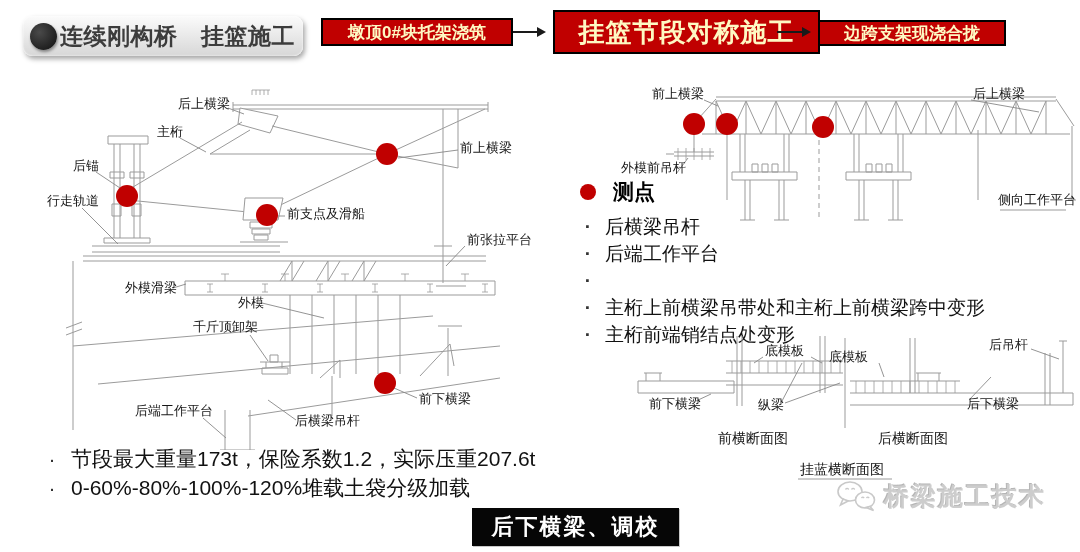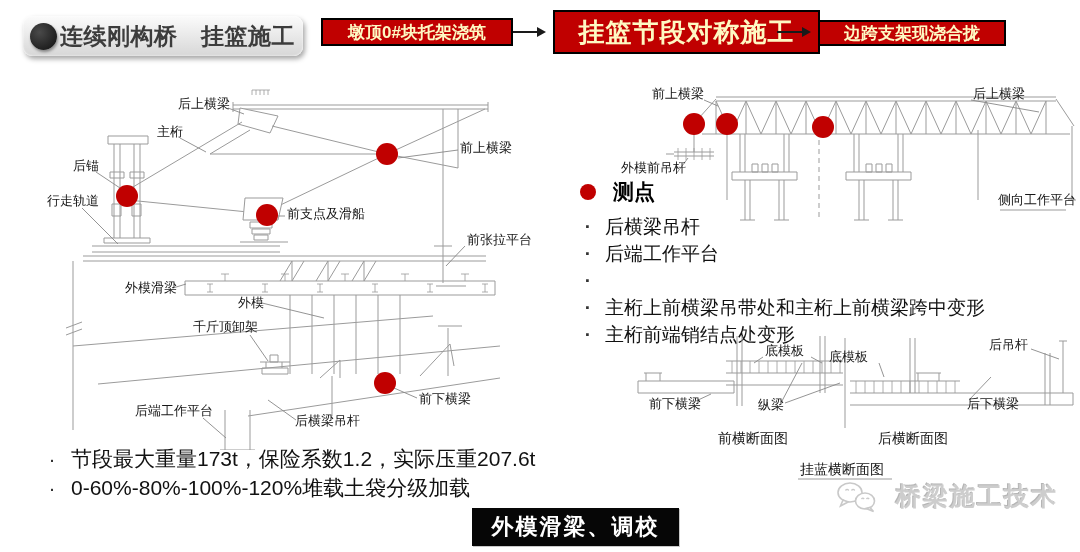--- a/index.html
+++ b/index.html
@@ -35,21 +35,21 @@
   .mp-b{width:16px;text-align:center;color:#333;font-weight:bold;flex:0 0 16px}
   
   .notes{left:40px;top:444px;width:610px}
   .note-row{display:flex;gap:7px;font-size:21px;color:#111;line-height:29px;white-space:nowrap}
   .note-b{width:24px;text-align:center;color:#333;flex:0 0 24px}
   
   .stage{left:472px;top:508px;width:207px;height:38px;background:#060606;color:#fff;
         display:flex;align-items:center;justify-content:center;font-size:22px;font-weight:bold;
         letter-spacing:2px;box-shadow:1px 1px 0 #c9c9c9;white-space:nowrap}
   
-  .wm{left:836px;top:480px;display:flex;align-items:flex-end;gap:18px;color:#cdcdcd}
+  .wm{left:836px;top:480px;display:flex;align-items:flex-start;gap:6px;color:#cdcdcd}
   .wm-text{font-size:25px;font-weight:bold;letter-spacing:2px;white-space:nowrap;
         text-shadow:1px 1px 0 #ffffff,-1px -1px 0 #b5b5b5}
   
   svg .ln{stroke:#9b9b9b;stroke-width:1;fill:none}
   svg .lf{stroke:#9b9b9b;stroke-width:1;fill:#fff}
   svg .leader{stroke:#888;stroke-width:.9;fill:none}
   svg .tick{stroke:#9b9b9b;stroke-width:.8;fill:none}
   svg .lbl{font:13px "DejaVu Serif",serif;fill:#161616}
   svg .cap{font:14px "DejaVu Serif",serif;fill:#161616}
   svg .dot{fill:#c00000;stroke:none}
@@ -208,21 +208,21 @@
     <span class="note-b">·</span>
     <span>节段最大重量173t，保险系数1.2，实际压重207.6t</span>
   </div>
   <div class="note-row">
     <span class="note-b">·</span>
     <span>0-60%-80%-100%-120%堆载土袋分级加载</span>
   </div>
 </div>
 
 <div class="abs stage">
-  <span>外模滑梁、调校</span>
+  <span>后下横梁、调校</span>
 </div>
 
 <div class="abs wm">
   <svg width="42" height="32" viewBox="0 0 42 32">
     <g fill="#ffffff" stroke="#c9c9c9" stroke-width="1.6">
       <ellipse cx="14" cy="11.5" rx="12" ry="9.5"></ellipse>
       <path d="M7,19 L4.5,25 L12,21 Z"></path>
       <ellipse cx="29" cy="20" rx="9.5" ry="8"></ellipse>
       <path d="M34,26.5 L37.5,30.5 L30,27.5 Z"></path>
     </g>

